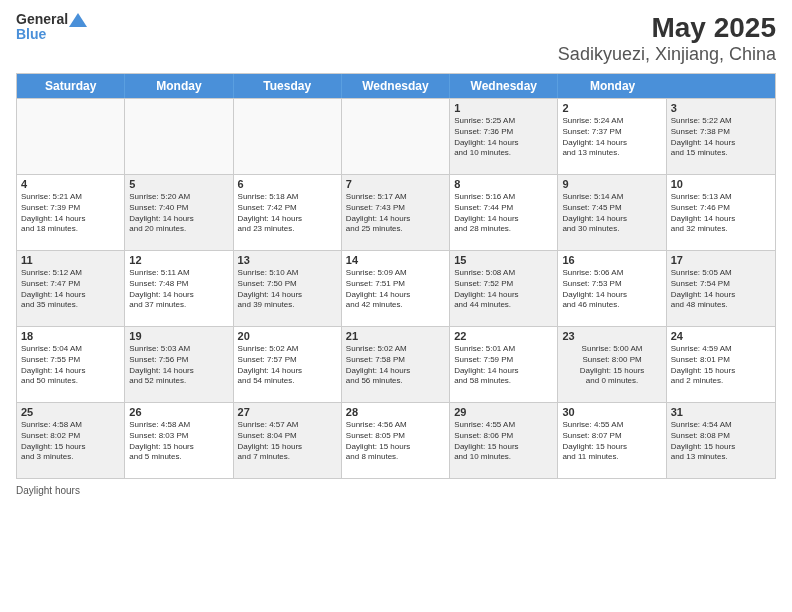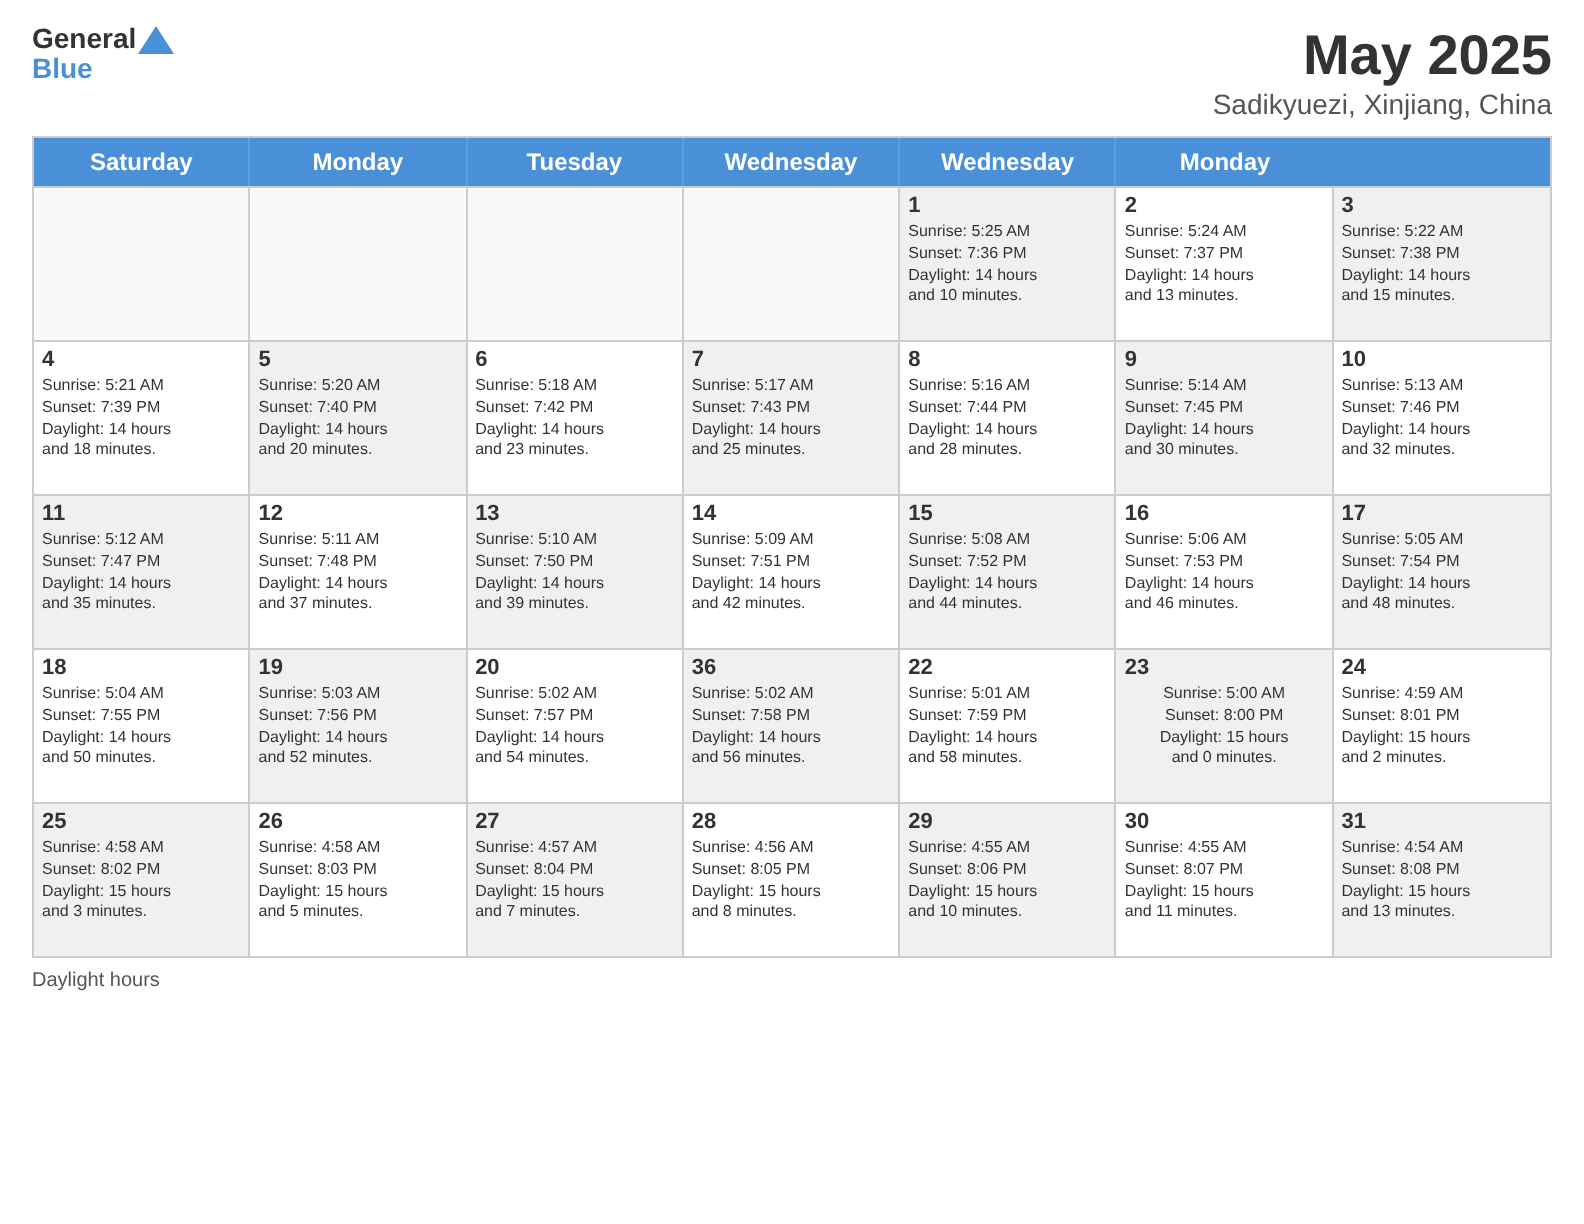--- a/index.html
+++ b/index.html
@@ -30,21 +30,21 @@
     }
     .title-block {
       text-align: right;
     }
     .main-title {
       font-size: 28px;
       font-weight: bold;
       color: #333;
     }
     .subtitle {
-      font-size: 14px;
+      font-size: 18px;
       color: #555;
     }
     .calendar {
       flex: 1;
       display: flex;
       flex-direction: column;
       border: 1px solid #ccc;
     }
     .cal-header {
       display: grid;
@@ -278,21 +278,21 @@
 and 52 minutes.</div>
           </div>
           <div class="cal-cell">
             <div class="day-num">20</div>
             <div class="cell-text" style="white-space: pre-line;">Sunrise: 5:02 AM
 Sunset: 7:57 PM
 Daylight: 14 hours
 and 54 minutes.</div>
           </div>
           <div class="cal-cell shaded">
-            <div class="day-num">36</div>
+            <div class="day-num">21</div>
             <div class="cell-text" style="white-space: pre-line;">Sunrise: 5:02 AM
 Sunset: 7:58 PM
 Daylight: 14 hours
 and 56 minutes.</div>
           </div>
           <div class="cal-cell">
             <div class="day-num">22</div>
             <div class="cell-text" style="white-space: pre-line;">Sunrise: 5:01 AM
 Sunset: 7:59 PM
 Daylight: 14 hours

